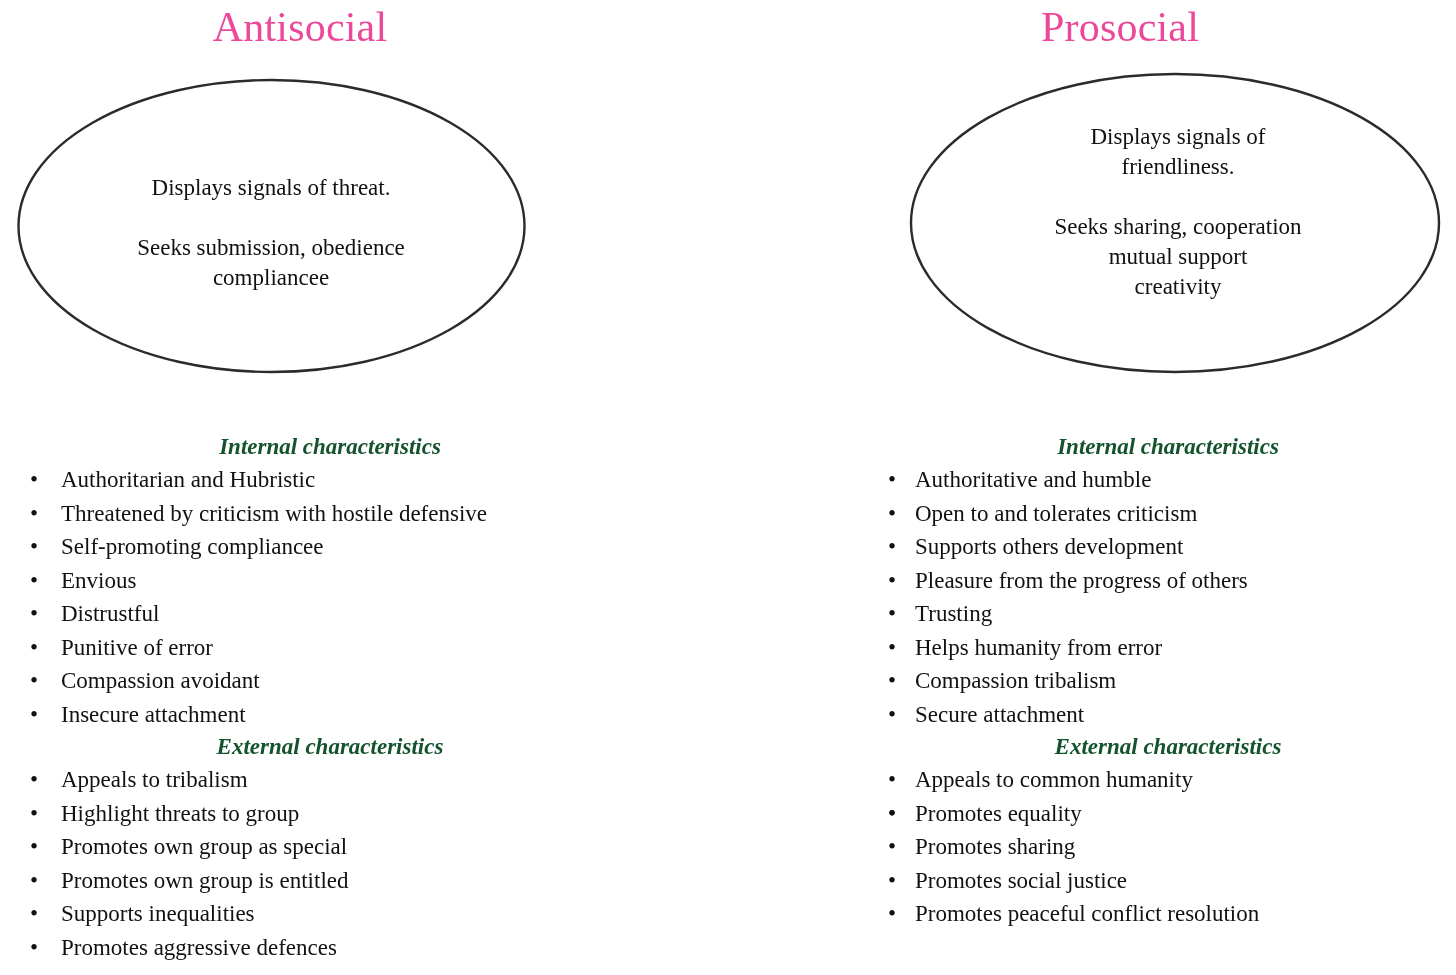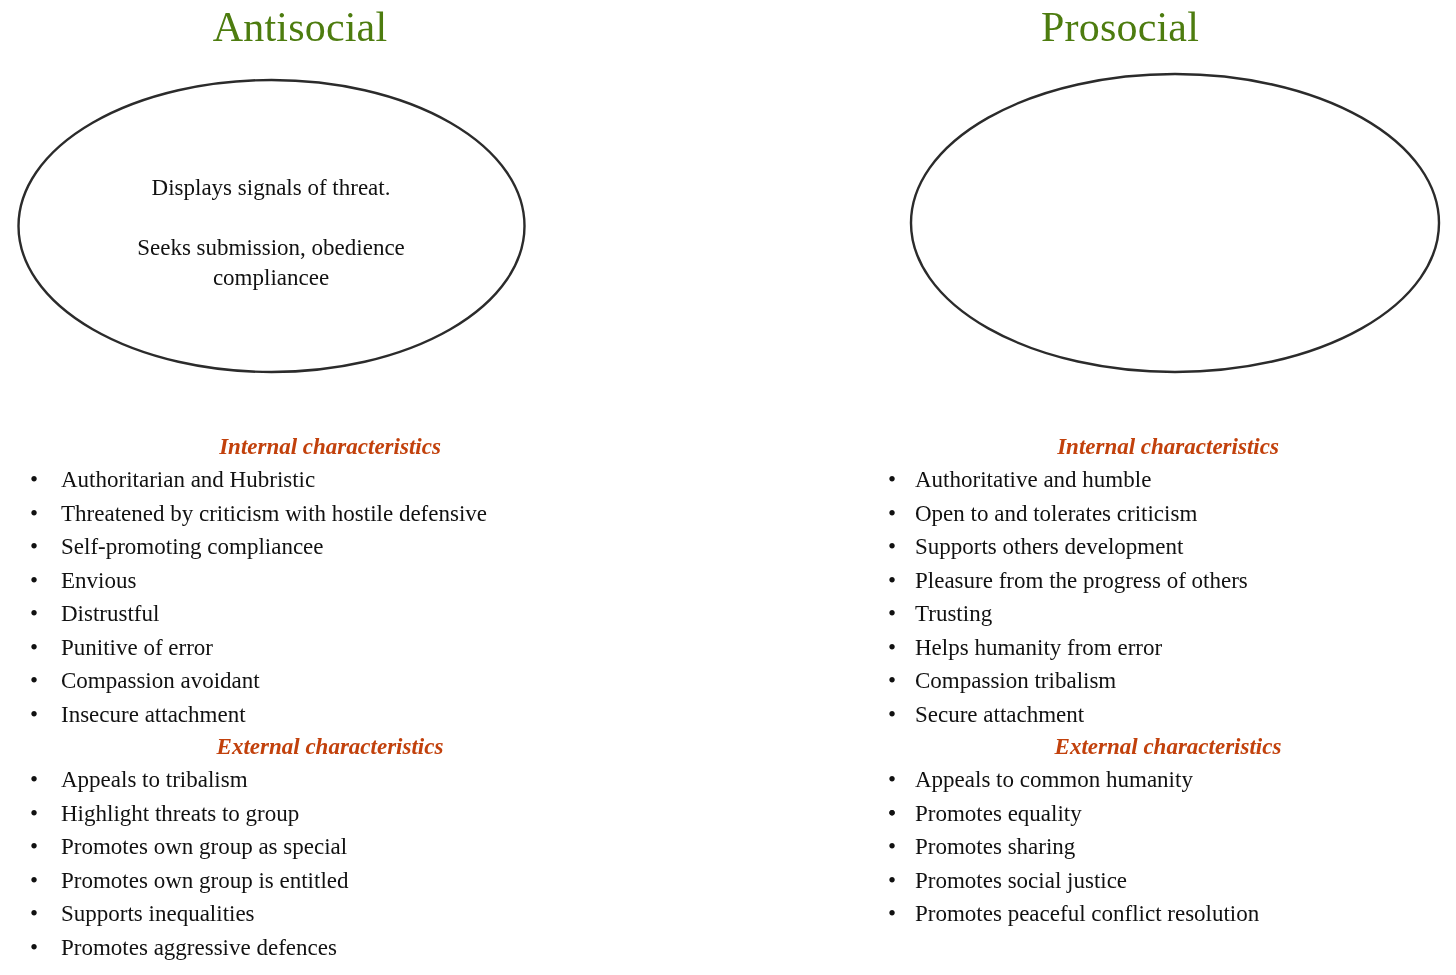--- a/index.html
+++ b/index.html
@@ -19,21 +19,21 @@
   }
 
   
   .col-title {
     position: absolute;
     top: 2px;
     font-size: 42px;
     line-height: 50px;
     font-weight: 400;
     text-align: center;
-    color: #4d7c0f;
+    color: #ec4899;
     letter-spacing: 0.2px;
     white-space: nowrap;
   }
   #title-antisocial { left: 100px; width: 400px; }
   #title-prosocial  { left: 920px; width: 400px; }
 
   
   .ellipse-wrap {
     position: absolute;
   }
@@ -69,21 +69,21 @@
   }
   #column-antisocial { left: 0px;   width: 640px; }
   #column-prosocial  { left: 855px; width: 601px; }
 
   .section-head {
     font-size: 23px;
     line-height: 30px;
     font-weight: bold;
     font-style: italic;
     text-align: center;
-    color: #c2410c;
+    color: #14532d;
     margin: 0 0 1px 0;
   }
   #column-antisocial .section-head { padding-left: 20px; }
   #column-prosocial  .section-head { padding-left: 25px; }
 
   ul.char-list {
     list-style: none;
     margin: 0;
     padding: 0;
   }
@@ -126,20 +126,28 @@
       <p class="para">compliancee</p>
     </div>
   </div>
 
   <div class="col-title" id="title-prosocial">Prosocial</div>
 
   <div class="ellipse-wrap" id="ellipse-prosocial">
     <svg width="534" height="302" viewBox="0 0 534 302">
       <ellipse cx="267" cy="151" rx="264" ry="149" fill="none" stroke="#2b2b2b" stroke-width="2.4"></ellipse>
     </svg>
+    <div class="ellipse-text" id="ellipse-text-prosocial">
+      <p class="para">Displays signals of</p>
+      <p class="para">friendliness.</p>
+      <div class="gap"></div>
+      <p class="para">Seeks sharing, cooperation</p>
+      <p class="para">mutual support</p>
+      <p class="para">creativity</p>
+    </div>
   </div>
 
   <div class="column" id="column-antisocial">
 
     <div class="section-head">Internal characteristics</div>
     <ul class="char-list" id="list-antisocial-internal">
         <li><span class="bullet">•</span><span>Authoritarian and Hubristic</span></li>
         <li><span class="bullet">•</span><span>Threatened by criticism with hostile defensive</span></li>
         <li><span class="bullet">•</span><span>Self-promoting compliancee</span></li>
         <li><span class="bullet">•</span><span>Envious</span></li>

